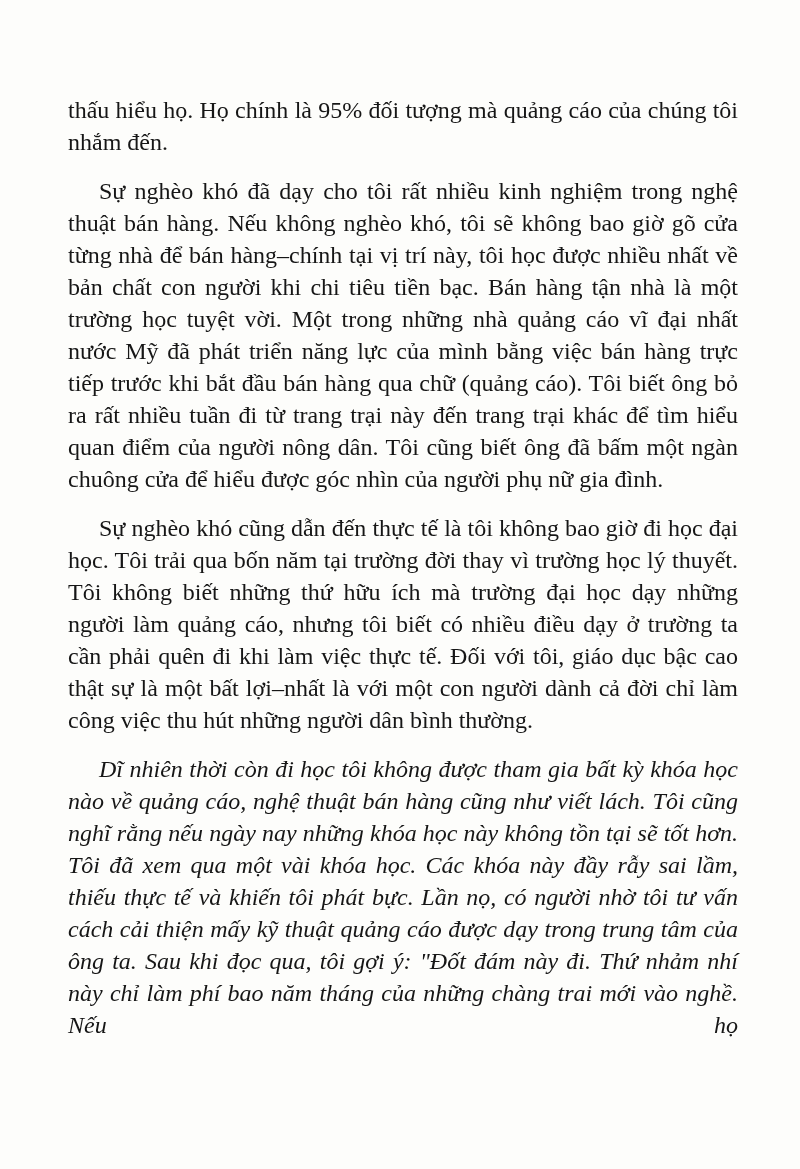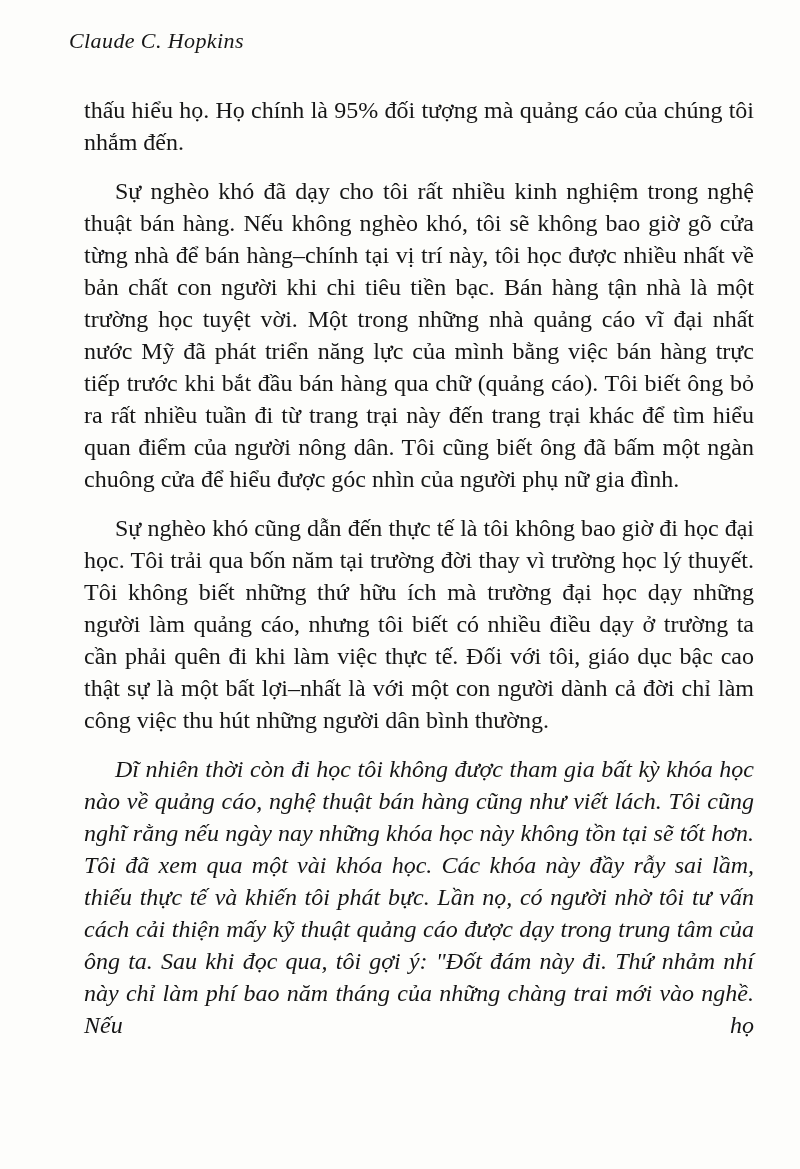--- a/index.html
+++ b/index.html
@@ -24,42 +24,40 @@
     font-size: 22px;
     line-height: 26px;
     letter-spacing: 0.4px;
     white-space: nowrap;
   }
   .content {
     position: absolute;
     left: 68px;
     top: 94px;
     width: 670px;
-    margin-left: 16px;
   }
   .content p {
     margin: 0 0 17px 0;
     font-size: 24px;
     line-height: 32px;
     text-align: justify;
     text-justify: inter-word;
   }
   .content p.indent {
     text-indent: 31px;
   }
   .content p.continues {
     text-align-last: justify;
     font-style: italic;
   }
 </style>
 </head>
 <body>
 
 <div class="page">
-  <div class="running-header">Claude C. Hopkins</div>
 
   <div class="content">
     <p class="continued">thấu hiểu họ. Họ chính là 95% đối tượng mà quảng cáo của chúng tôi nhắm đến.</p>
     <p class="indent">Sự nghèo khó đã dạy cho tôi rất nhiều kinh nghiệm trong nghệ thuật bán hàng. Nếu không nghèo khó, tôi sẽ không bao giờ gõ cửa từng nhà để bán hàng–chính tại vị trí này, tôi học được nhiều nhất về bản chất con người khi chi tiêu tiền bạc. Bán hàng tận nhà là một trường học tuyệt vời. Một trong những nhà quảng cáo vĩ đại nhất nước Mỹ đã phát triển năng lực của mình bằng việc bán hàng trực tiếp trước khi bắt đầu bán hàng qua chữ (quảng cáo). Tôi biết ông bỏ ra rất nhiều tuần đi từ trang trại này đến trang trại khác để tìm hiểu quan điểm của người nông dân. Tôi cũng biết ông đã bấm một ngàn chuông cửa để hiểu được góc nhìn của người phụ nữ gia đình.</p>
     <p class="indent">Sự nghèo khó cũng dẫn đến thực tế là tôi không bao giờ đi học đại học. Tôi trải qua bốn năm tại trường đời thay vì trường học lý thuyết. Tôi không biết những thứ hữu ích mà trường đại học dạy những người làm quảng cáo, nhưng tôi biết có nhiều điều dạy ở trường ta cần phải quên đi khi làm việc thực tế. Đối với tôi, giáo dục bậc cao thật sự là một bất lợi–nhất là với một con người dành cả đời chỉ làm công việc thu hút những người dân bình thường.</p>
     <p class="indent continues">Dĩ nhiên thời còn đi học tôi không được tham gia bất kỳ khóa học nào về quảng cáo, nghệ thuật bán hàng cũng như viết lách. Tôi cũng nghĩ rằng nếu ngày nay những khóa học này không tồn tại sẽ tốt hơn. Tôi đã xem qua một vài khóa học. Các khóa này đầy rẫy sai lầm, thiếu thực tế và khiến tôi phát bực. Lần nọ, có người nhờ tôi tư vấn cách cải thiện mấy kỹ thuật quảng cáo được dạy trong trung tâm của ông ta. Sau khi đọc qua, tôi gợi ý: "Đốt đám này đi. Thứ nhảm nhí này chỉ làm phí bao năm tháng của những chàng trai mới vào nghề. Nếu họ</p>
   </div>
 </div>
 
 </body></html>

